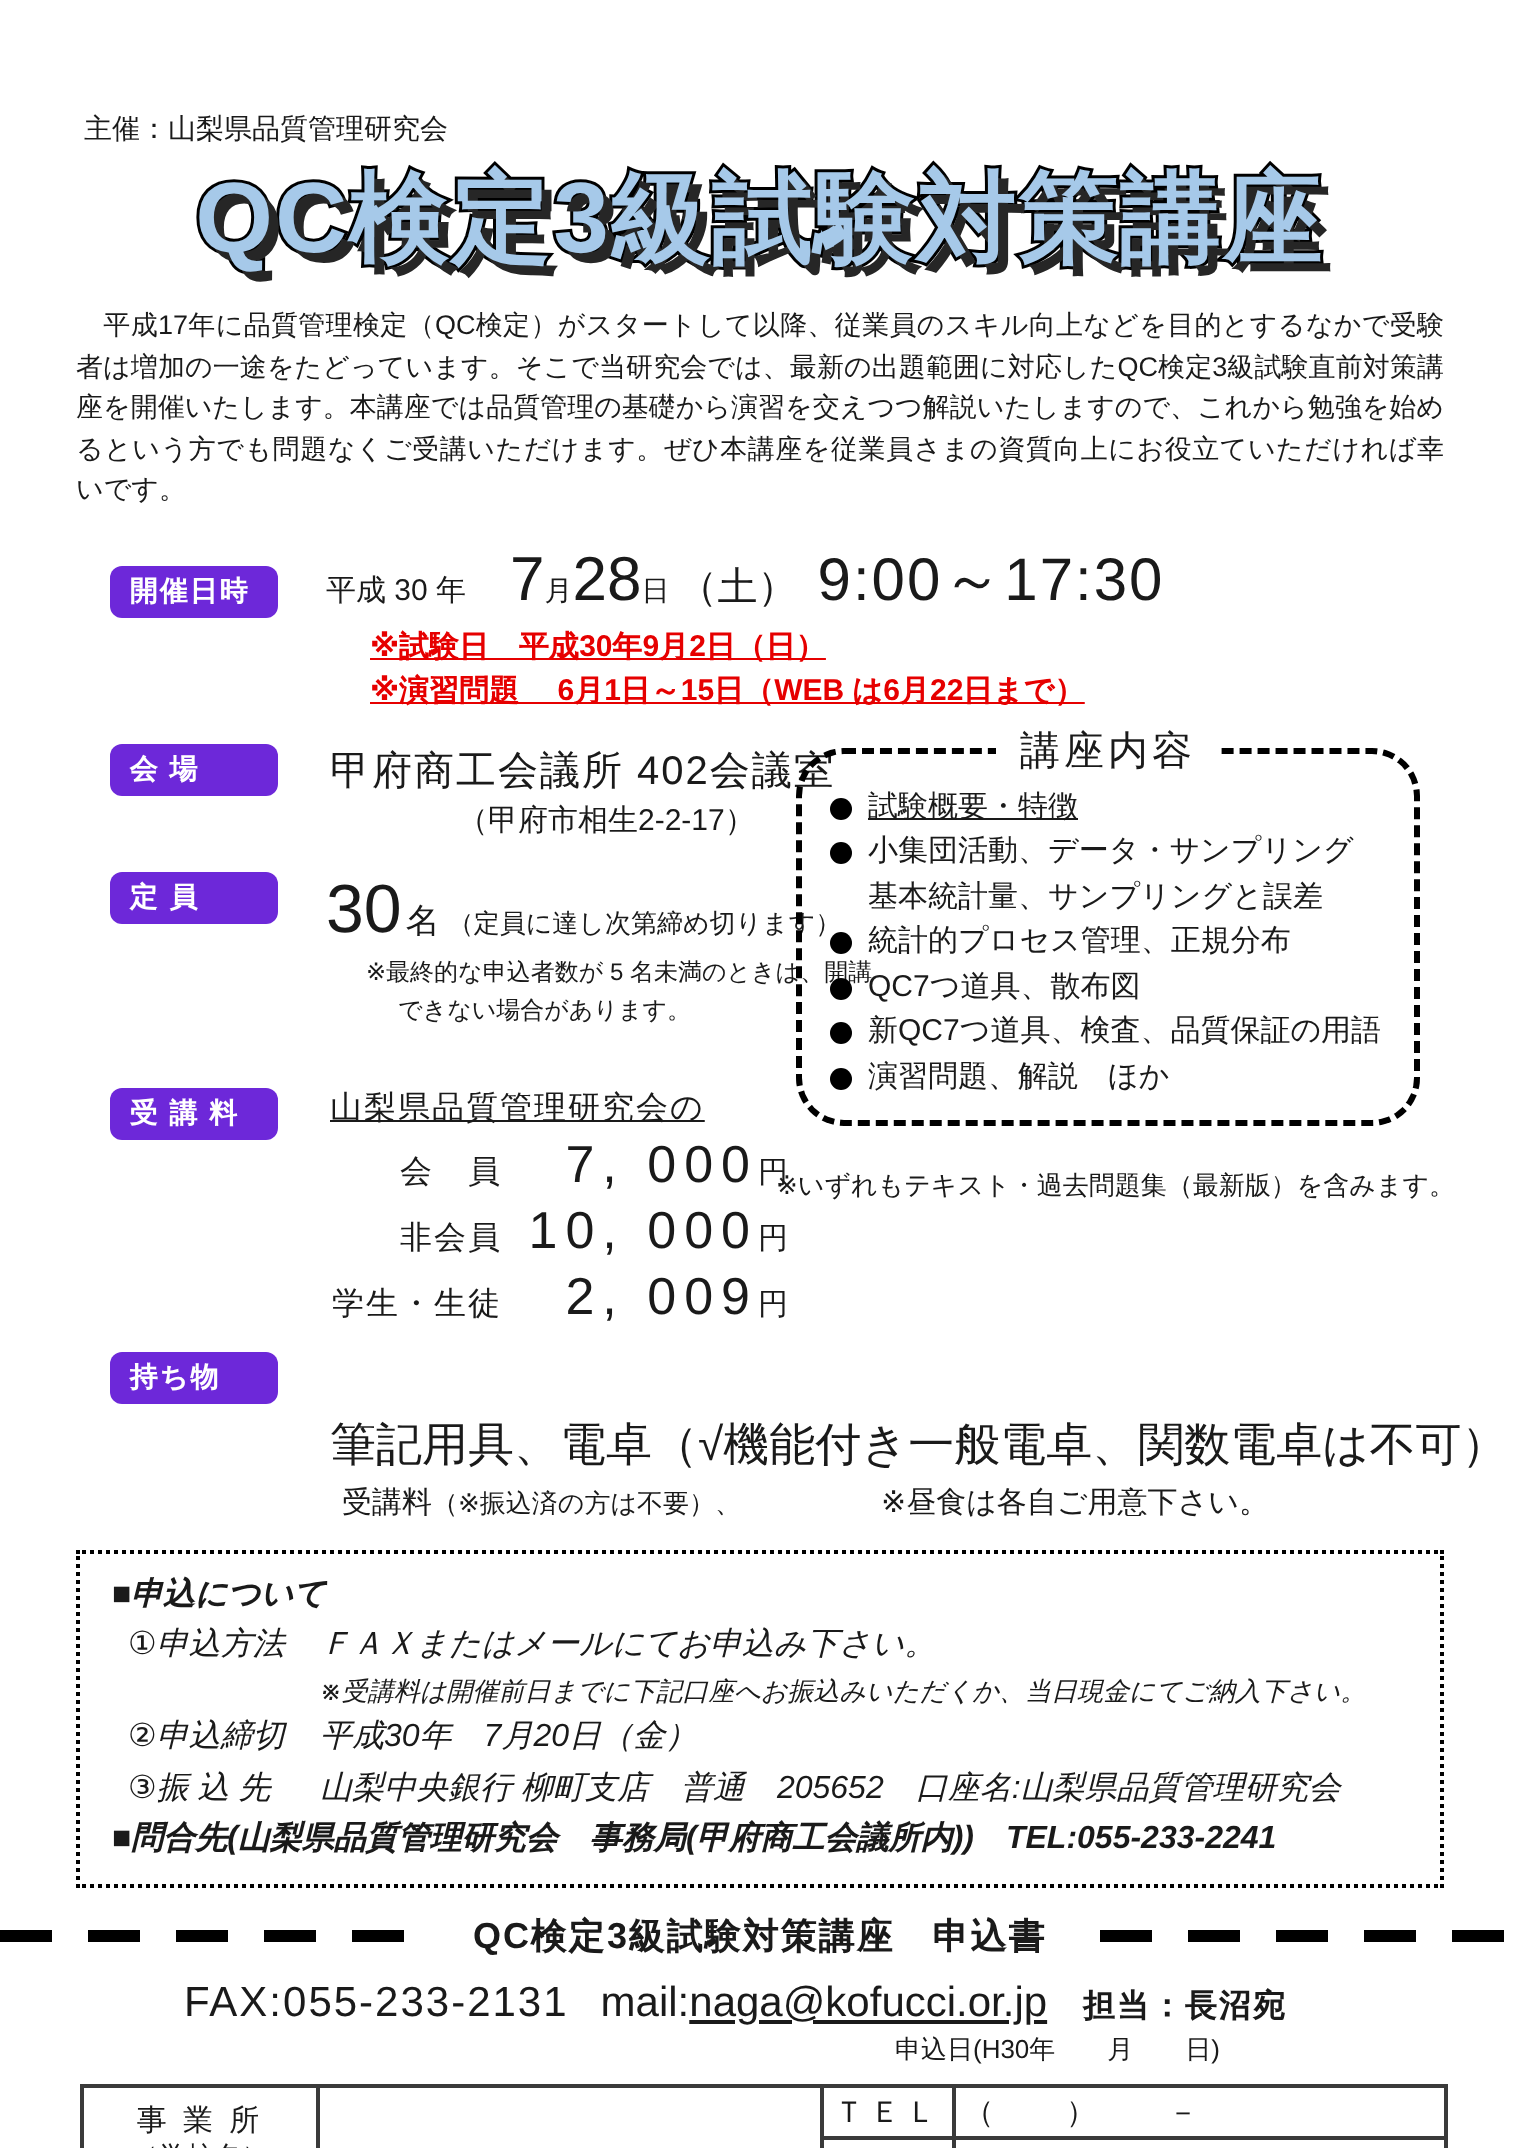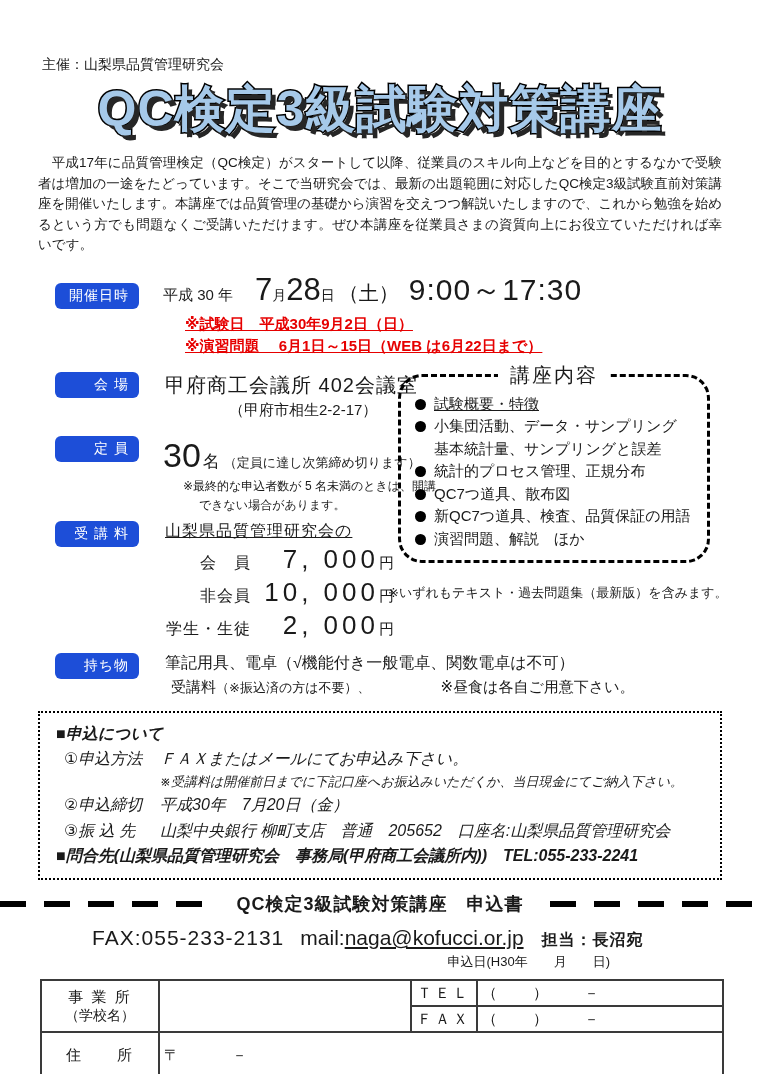--- a/index.html
+++ b/index.html
@@ -32,27 +32,27 @@
   .intro{
     margin:10px 38px 0 38px;
     font-size:13.5px;
     line-height:1.52;
     text-align:justify;
   }
 
   .tag{
     display:inline-block;
     width:64px;
-    background:#1d4ed8;
+    background:#6d28d9;
     color:#fff;
     border-radius:6px;
     padding:4px 10px;
     font-size:14px;
-    font-weight:normal;
-    text-align:right;
+    font-weight:bold;
+    text-align:left;
     letter-spacing:1px;
     flex:0 0 auto;
   }
 
   .row{display:flex;align-items:flex-start;margin-left:55px;}
 
   
   .schedule-row{margin-top:14px;align-items:baseline;}
   .sched-content{margin-left:24px;display:flex;align-items:baseline;white-space:nowrap;}
   .era{font-size:15px;}
@@ -75,21 +75,21 @@
 
   .capacity-row{margin-top:16px;align-items:flex-start;}
   .cap-content{margin-left:24px;}
   .cap-line{display:flex;align-items:baseline;}
   .cap-num{font-size:34px;}
   .cap-unit{font-size:17px;margin-left:2px;}
   .cap-note{font-size:13px;margin-left:4px;}
   .cap-sub{font-size:12px;margin:3px 0 0 20px;line-height:1.4;}
   .cap-sub2{margin-left:3em;}
 
-  .fee-row{margin-top:7px;align-items:flex-start;}
+  .fee-row{margin-top:30px;align-items:flex-start;}
   .fee-content{margin-left:26px;}
   .fee-heading{font-size:16px;text-decoration:underline;letter-spacing:1px;}
   .fee-line{display:flex;align-items:baseline;margin-top:2px;}
   .fee-cat{width:86px;font-size:16px;text-align:right;letter-spacing:1px;}
   .fee-amt{width:128px;font-size:26px;text-align:right;letter-spacing:4px;}
   .fee-unit{font-size:15px;}
 
   .course-box{
     position:absolute;
     left:398px;top:2px;
@@ -115,21 +115,21 @@
   }
   .course-text{white-space:pre-line;}
   .u{text-decoration:underline;}
   .fee-note{
     position:absolute;left:388px;top:212px;
     font-size:13px;white-space:nowrap;
   }
 
   .belong-row{margin-top:12px;align-items:flex-start;}
   .belong-content{margin-left:26px;}
-  .belong1{font-size:16px;}
+  .belong1{font-size:23px;margin-top:31px;}
   .belong2{font-size:15px;margin:4px 0 0 6px;}
   .belong2 .small{font-size:13px;}
   .belong2 .lunch{margin-left:70px;}
 
   .apply-box{
     margin:14px 38px 0 38px;
     border:2px dotted #000;
     padding:8px 12px 10px 16px;
     font-size:16px;
     line-height:1.58;
@@ -246,21 +246,21 @@
           <span class="fee-amt">7, 000</span>
           <span class="fee-unit">円</span>
         </div>
         <div class="fee-line">
           <span class="fee-cat">非会員</span>
           <span class="fee-amt">10, 000</span>
           <span class="fee-unit">円</span>
         </div>
         <div class="fee-line">
           <span class="fee-cat">学生・生徒</span>
-          <span class="fee-amt">2, 000</span>
+          <span class="fee-amt">2, 009</span>
           <span class="fee-unit">円</span>
         </div>
       </span>
     </div>
 
     <div class="course-box">
       <div class="course-title">講座内容</div>
       <div class="course-item">
         <span class="bullet"></span>
         <span class="course-text u">試験概要・特徴</span>

